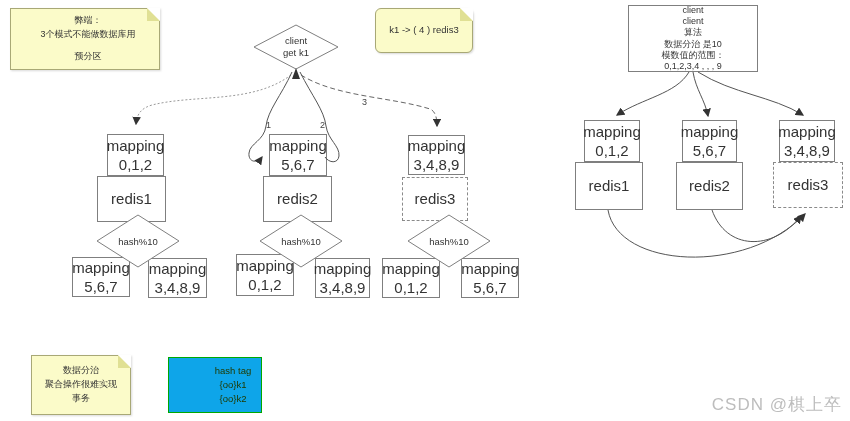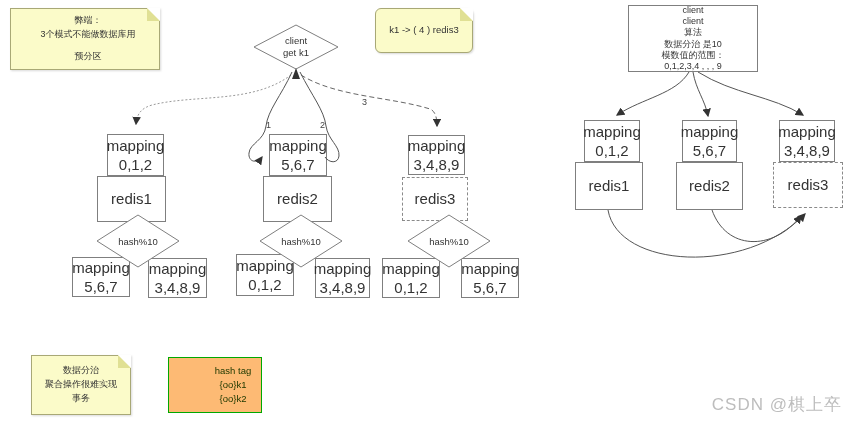--- a/index.html
+++ b/index.html
@@ -23,21 +23,21 @@
     font-size:9px;color:#333;text-align:center;line-height:1.55;
     box-shadow:1px 1px 2px rgba(0,0,0,0.15);
   }
   .note::after{
     content:"";position:absolute;top:-1px;right:-1px;width:0;height:0;
     border-style:solid;border-width:0 13px 13px 0;
     border-color:#ffffff #ffffff #e0e094 #d6d685;
   }
   .note .ln{min-height:9px;}
   .green{
-    position:absolute;background:#fdba74;border:1px solid #00a800;box-sizing:border-box;
+    position:absolute;background:#0ea5e9;border:1px solid #00a800;box-sizing:border-box;
     display:flex;flex-direction:column;align-items:center;justify-content:center;
     font-size:9.5px;color:#203a00;text-align:center;line-height:1.5;padding-left:36px;
   }
   .dtext{
     position:absolute;font-size:9.5px;color:#333;text-align:center;line-height:1.25;
   }
   .elabel{position:absolute;font-size:9px;color:#444;}
   .watermark{
     position:absolute;right:8px;bottom:5px;font-size:17px;color:#bdbdbd;letter-spacing:1px;
   }

